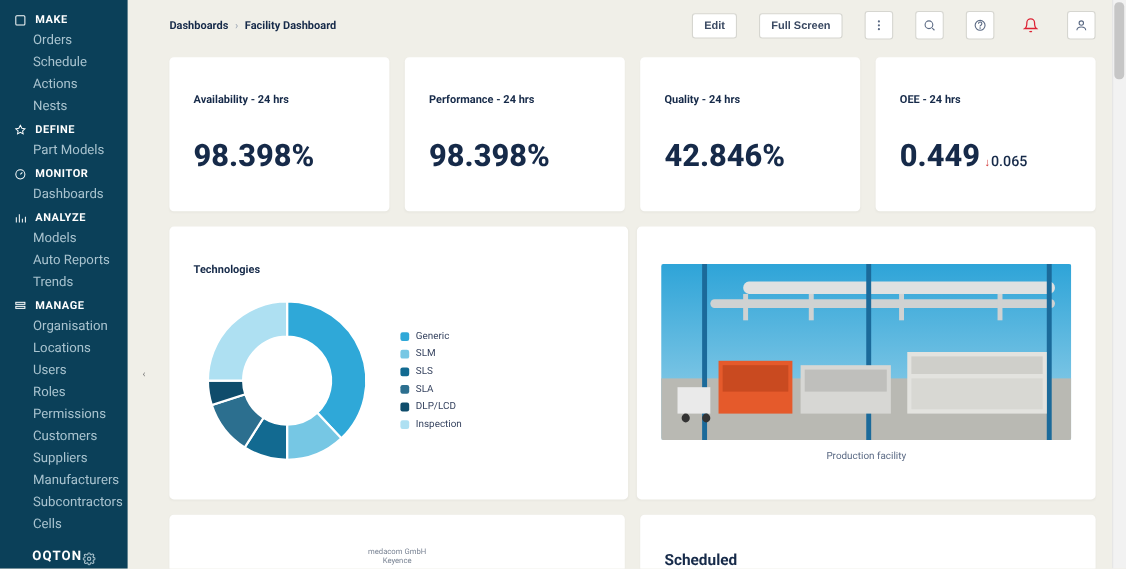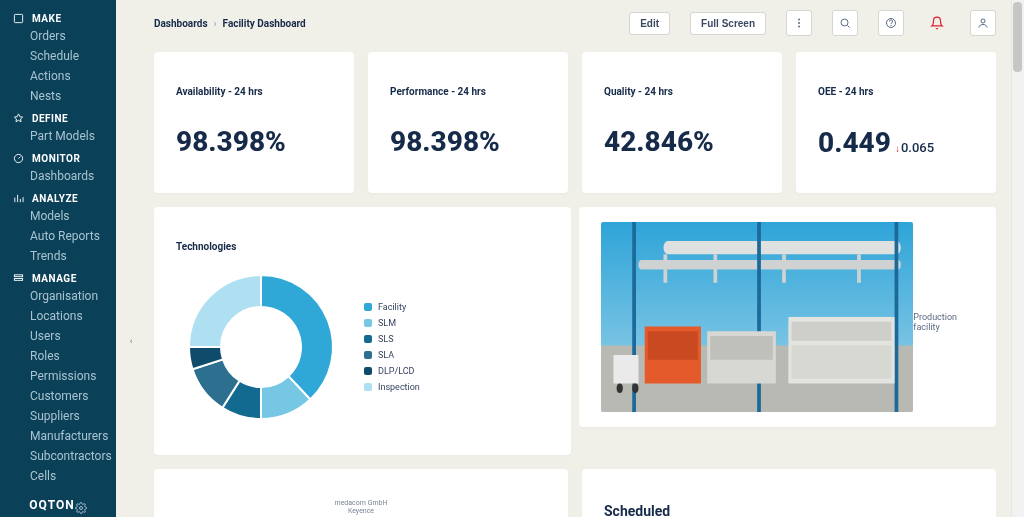--- a/index.html
+++ b/index.html
@@ -42,21 +42,21 @@
 
 .mid-row { display: flex; gap: 8px; padding: 14px 28px 0 20px; }
 .tech-card { width: 310px; height: 248px; }
 .tech-title { font-size: 10px; font-weight: 700; color: #162a49; margin-bottom: 10px; }
 .tech-body { display: flex; align-items: center; gap: 18px; }
 .donut-wrap { width: 170px; height: 170px; position: relative; }
 .legend { display: flex; flex-direction: column; gap: 6px; font-size: 9px; color: #374460; }
 .legend-item { display: flex; align-items: center; gap: 6px; }
 .legend-sw { width: 8px; height: 8px; border-radius: 2px; }
 
-.image-card { flex: 1; height: 220px; display: flex; flex-direction: row; align-items: center; }
+.image-card { flex: 1; height: 248px; display: flex; flex-direction: column; align-items: center; }
 .facility-img { width: 100%; height: 190px; border-radius: 2px; overflow: hidden; }
 .img-caption { font-size: 9px; color: #5b6a84; margin-top: 10px; }
 
 .bottom-row { display: flex; gap: 14px; padding: 14px 28px 0 20px; }
 .left-bottom { flex: 1; height: 62px; position: relative; }
 .sched-card { width: 280px; height: 62px; }
 .sched-title { font-size: 14px; font-weight: 700; color: #162a49; }
 .small-labels { position: absolute; left: 50%; transform: translateX(-50%); top: 30px; font-size: 7px; color: #7a8494; text-align: center; line-height: 1.2; }
 </style>
 </head>
@@ -228,21 +228,21 @@
               <path d="M 134.28739162686557 137.48574117434163 A 72 72 0 0 1 85 157 L 85 125 A 40 40 0 0 0 112.38188423714755 114.15874509685646 Z" fill="#76c7e4" stroke="#fff" stroke-width="2"></path>
               <path d="M 85 157 A 72 72 0 0 1 46.420470761512256 145.7916106361451 L 63.56692820084014 118.7731170200806 A 40 40 0 0 0 85 125 Z" fill="#126a91" stroke="#fff" stroke-width="2"></path>
               <path d="M 46.420470761512256 145.7916106361451 A 72 72 0 0 1 16.523930826748952 107.24922359499622 L 46.95773934819386 97.3606797749979 A 40 40 0 0 0 63.56692820084014 118.7731170200806 Z" fill="#2c6f8f" stroke="#fff" stroke-width="2"></path>
               <path d="M 16.523930826748952 107.24922359499622 A 72 72 0 0 1 13 85.00000000000001 L 45 85 A 40 40 0 0 0 46.95773934819386 97.3606797749979 Z" fill="#0f4c6b" stroke="#fff" stroke-width="2"></path>
               <path d="M 13 85.00000000000001 A 72 72 0 0 1 84.99999999999999 13 L 84.99999999999999 45 A 40 40 0 0 0 45 85 Z" fill="#aee0f2" stroke="#fff" stroke-width="2"></path>
             </svg>
         </div>
         <div class="legend" id="legend">
             <div class="legend-item">
               <span class="legend-sw" style="background: rgb(47, 168, 216);"></span>
-              <span>Facility</span>
+              <span>Generic</span>
             </div>
             <div class="legend-item">
               <span class="legend-sw" style="background: rgb(118, 199, 228);"></span>
               <span>SLM</span>
             </div>
             <div class="legend-item">
               <span class="legend-sw" style="background: rgb(18, 106, 145);"></span>
               <span>SLS</span>
             </div>
             <div class="legend-item">

